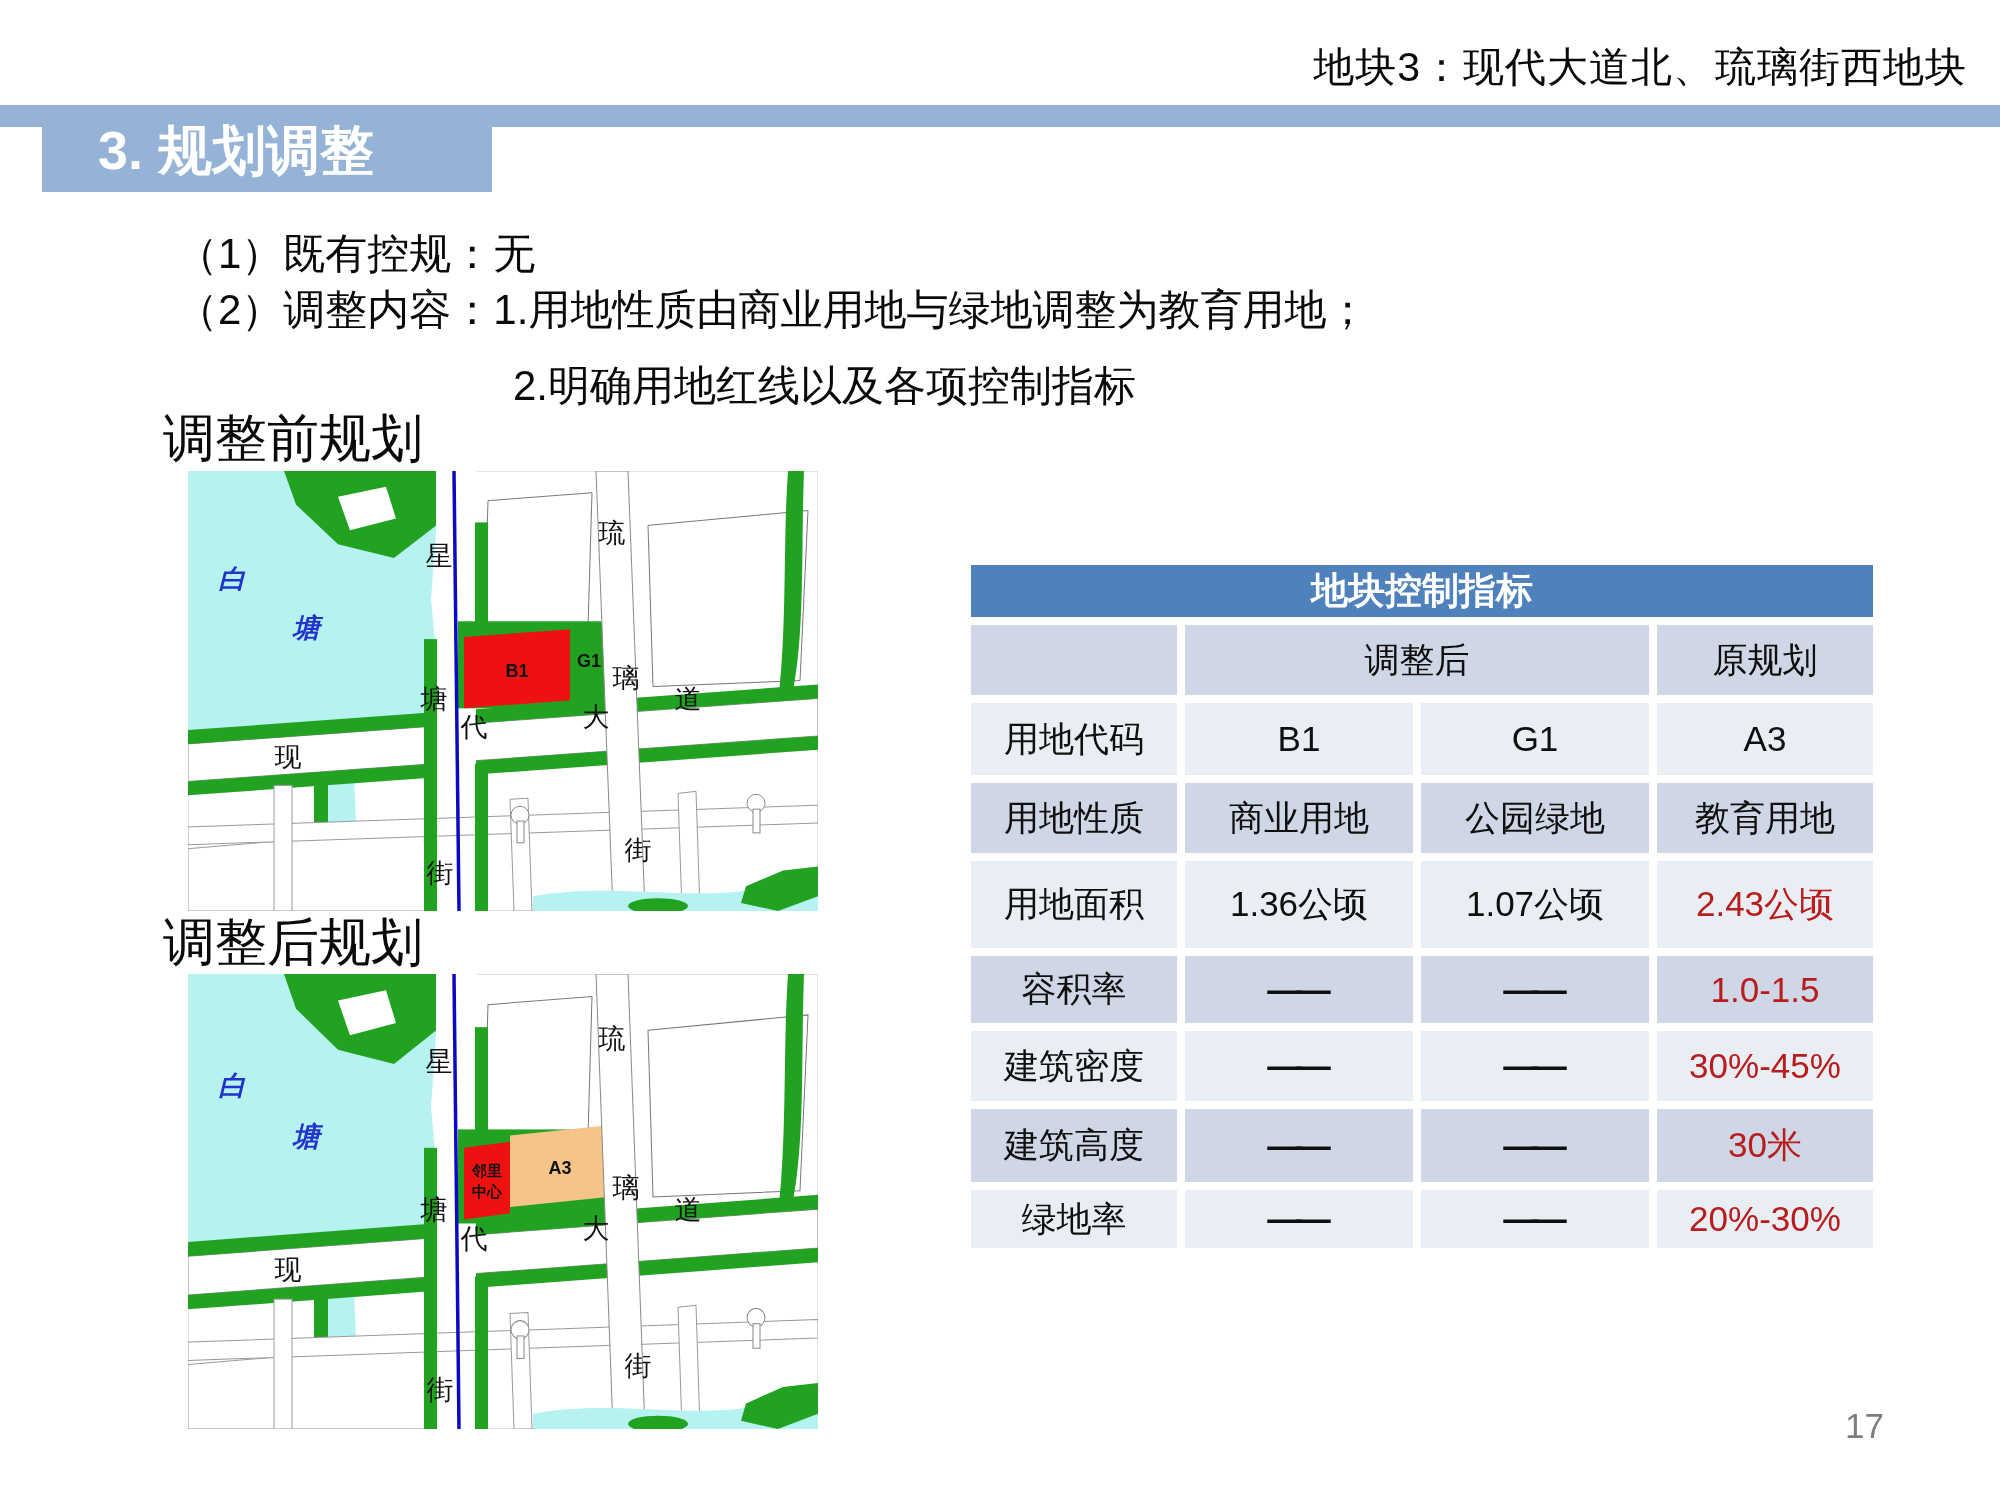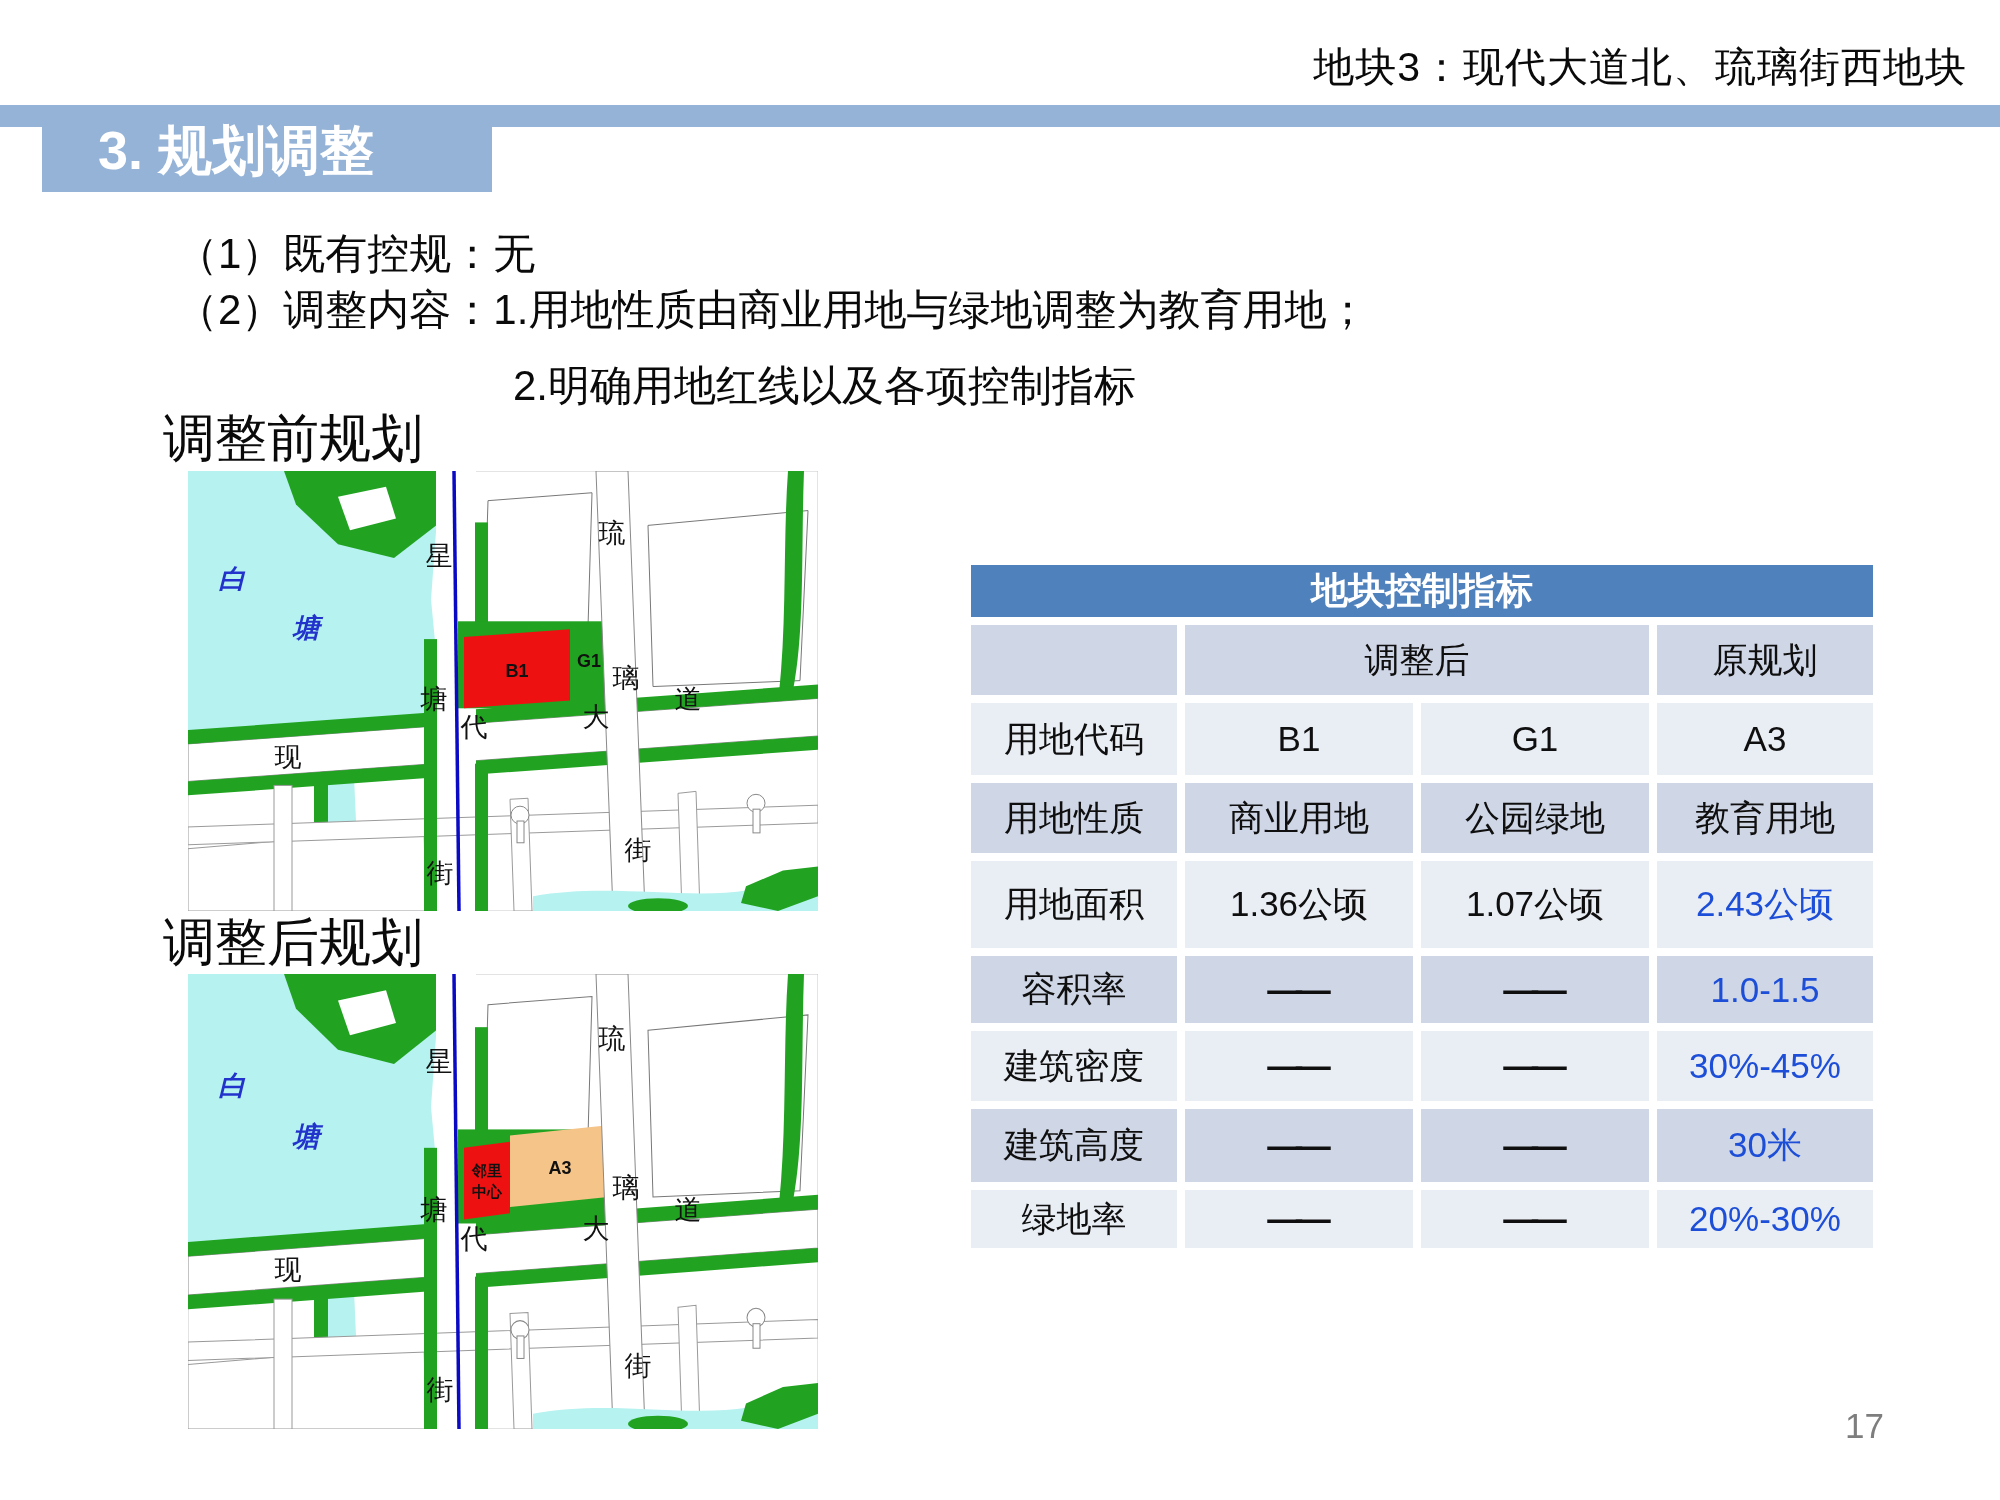--- a/index.html
+++ b/index.html
@@ -34,21 +34,21 @@
   
   .ctable{position:absolute;left:971px;top:565px;width:902px;}
   .ctable-title{height:52px;background:#4f81bd;color:#fff;font-size:37px;font-weight:bold;
                 display:flex;align-items:center;justify-content:center;margin-bottom:8px;}
   .trow{display:grid;column-gap:8px;margin-bottom:8px;}
   .cols4{grid-template-columns:206px 228px 228px 216px;}
   .colsHead{grid-template-columns:206px 464px 216px;}
   .cell{display:flex;align-items:center;justify-content:center;font-size:35px;color:#0f0f0f;}
   .band-dark .cell{background:#cfd6e6;}
   .band-light .cell{background:#e9edf4;}
-  .red{color:#1d4ed8;}
+  .red{color:#b91c1c;}
   .dash{letter-spacing:-0.18em;font-weight:bold;padding-right:0.18em;}
 
   .page-number{position:absolute;left:1845px;top:1406px;font-size:35px;color:#7e7e7e;}
 </style>
 </head>
 <body>
 
 <div class="slide">
 
   <div class="top-title">地块3：现代大道北、琉璃街西地块</div>

